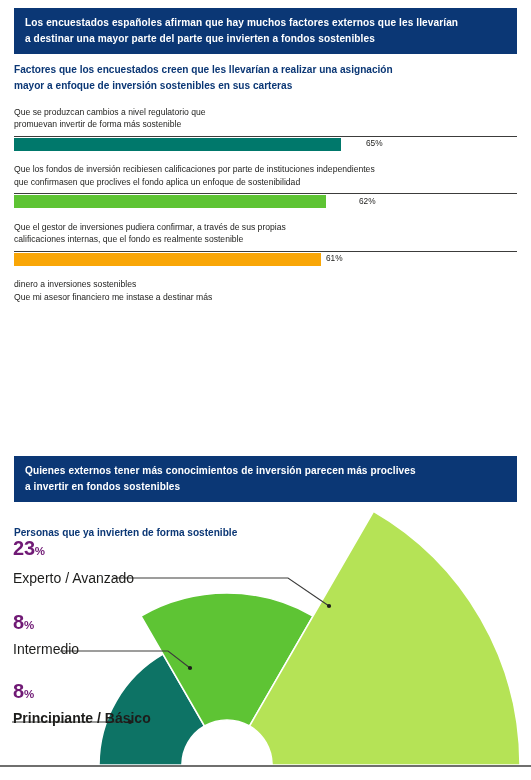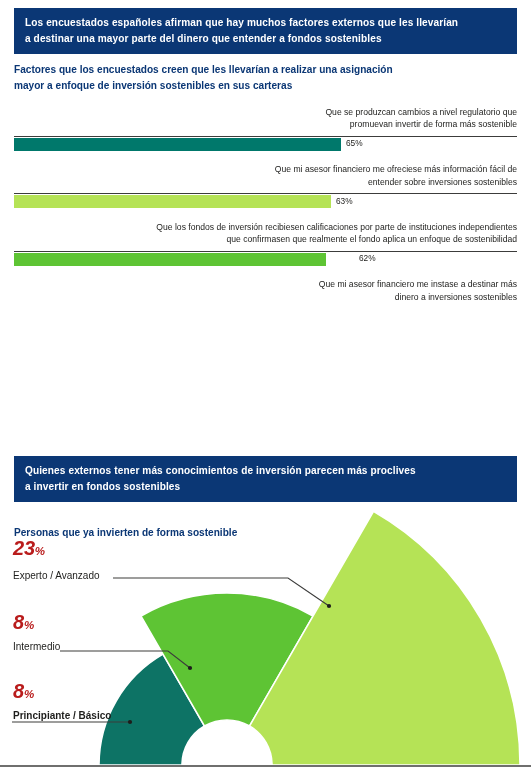--- a/index.html
+++ b/index.html
@@ -56,21 +56,20 @@
     left: 14px;
     top: 106px;
     width: 503px;
   }
   .bar-group { margin-bottom: 11.5px; }
   .bar-label {
     font-size: 8.6px;
     line-height: 1.45;
     color: #1d1d1b;
     margin-bottom: 5px;
-    text-align: right;
   }
   .bar-label span { display: block; }
   .bar-track {
     position: relative;
     width: 503px;
     border-top: 1.2px solid #3c3c3b;
     height: 15px;
   }
   .bar-fill {
     position: absolute;
@@ -92,36 +91,35 @@
     position: absolute;
     left: 0;
     top: 500px;
     width: 531px;
     height: 280px;
   }
   #fan-chart svg { display: block; }
 
   .callout-num {
     position: absolute;
-    color: #b91c1c;
+    color: #701a75;
     font-weight: bold;
     font-size: 20px;
     line-height: 1;
     letter-spacing: -0.01em;
-    font-style: italic;
   }
   .callout-num .pct {
     font-size: 11.5px;
     font-weight: bold;
     vertical-align: baseline;
   }
   .callout-cap {
     position: absolute;
     color: #1d1d1b;
-    font-size: 10px;
+    font-size: 14px;
     line-height: 1.2;
   }
 
   #cal-0-num { left: 13px; top: 538px; }
   #cal-0-cap { left: 13px; top: 570px; }
   #cal-1-num { left: 13px; top: 612px; }
   #cal-1-cap { left: 13px; top: 641px; }
   #cal-2-num { left: 13px; top: 681px; }
   #cal-2-cap { left: 13px; top: 710px; font-weight: bold; }
 
@@ -133,63 +131,63 @@
     width: 531px;
     height: 1.6px;
     background: #6f6f6e;
   }
 </style>
 </head>
 <body>
 
 <div class="banner" id="banner-top">
   <span>Los encuestados españoles afirman que hay muchos factores externos que les llevarían</span>
-  <span>a destinar una mayor parte del dinero que entender a fondos sostenibles</span>
+  <span>a destinar una mayor parte del parte que invierten a fondos sostenibles</span>
 </div>
 
 <div class="section-subtitle" id="subtitle-factors">
   <span>Factores que los encuestados creen que les llevarían a realizar una asignación</span>
   <span>mayor a enfoque de inversión sostenibles en sus carteras</span>
 </div>
 
 <div id="bar-chart">
     <div class="bar-group">
       <div class="bar-label">
         <span>Que se produzcan cambios a nivel regulatorio que</span>
         <span>promuevan invertir de forma más sostenible</span>
       </div>
       <div class="bar-track">
         <div class="bar-fill" style="width: 327px; background: rgb(0, 120, 107);"></div>
-        <div class="bar-value" style="left: 332px;">65%</div>
-      </div>
-    </div>
-    <div class="bar-group">
-      <div class="bar-label">
-        <span>Que mi asesor financiero me ofreciese más información fácil de</span>
-        <span>entender sobre inversiones sostenibles</span>
-      </div>
-      <div class="bar-track">
-        <div class="bar-fill" style="width: 317px; background: rgb(181, 227, 86);"></div>
-        <div class="bar-value" style="left: 322px;">63%</div>
+        <div class="bar-value" style="left: 352px;">65%</div>
       </div>
     </div>
     <div class="bar-group">
       <div class="bar-label">
         <span>Que los fondos de inversión recibiesen calificaciones por parte de instituciones independientes</span>
-        <span>que confirmasen que realmente el fondo aplica un enfoque de sostenibilidad</span>
+        <span>que confirmasen que proclives el fondo aplica un enfoque de sostenibilidad</span>
       </div>
       <div class="bar-track">
         <div class="bar-fill" style="width: 312px; background: rgb(94, 196, 52);"></div>
         <div class="bar-value" style="left: 317px; padding-left: 28px;">62%</div>
       </div>
     </div>
     <div class="bar-group">
       <div class="bar-label">
+        <span>Que el gestor de inversiones pudiera confirmar, a través de sus propias</span>
+        <span>calificaciones internas, que el fondo es realmente sostenible</span>
+      </div>
+      <div class="bar-track">
+        <div class="bar-fill" style="width: 307px; background: rgb(249, 166, 7);"></div>
+        <div class="bar-value" style="left: 312px;">61%</div>
+      </div>
+    </div>
+    <div class="bar-group">
+      <div class="bar-label">
+        <span>dinero a inversiones sostenibles</span>
         <span>Que mi asesor financiero me instase a destinar más</span>
-        <span>dinero a inversiones sostenibles</span>
       </div>
     </div>
   </div>
 
 <div class="banner" id="banner-bottom">
   <span>Quienes externos tener más conocimientos de inversión parecen más proclives</span>
   <span>a invertir en fondos sostenibles</span>
 </div>
 
 <div class="section-subtitle" id="subtitle-sustainable">

